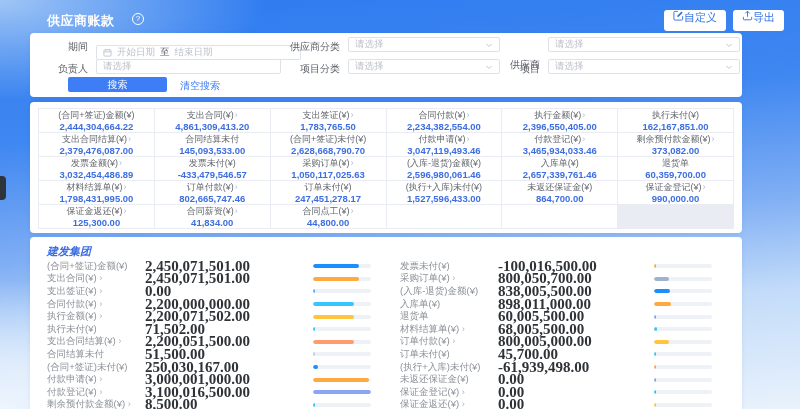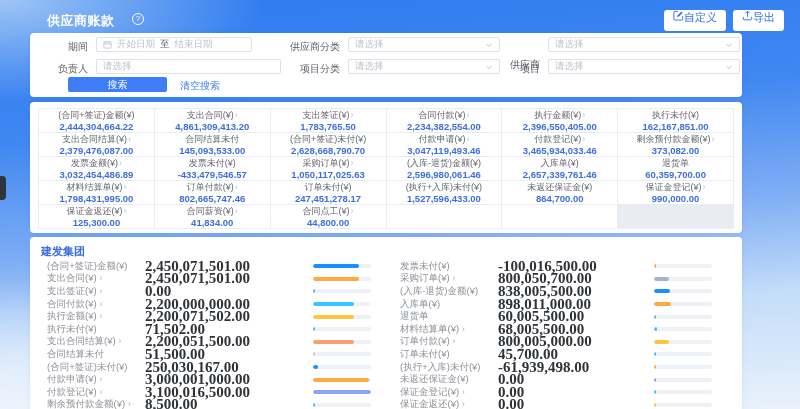--- a/index.html
+++ b/index.html
@@ -39,21 +39,21 @@
   .sgrid { display:grid; grid-template-columns:repeat(6,1fr); grid-auto-rows:23px; gap:1px;
     background:#E9EDF3; border:1px solid #E9EDF3; }
   .scell { background:#fff; text-align:center; padding-top:1px; overflow:hidden; }
   .scell.empty { background:#fff; }
   .sc-label { font-size:9px; color:#62666D; line-height:11px; white-space:nowrap; }
   .sc-label .arr { color:#A9BBDF; font-size:9px; margin-left:1px; }
   .sc-value { font-size:9.5px; font-weight:bold; color:#3D6EE0; line-height:11px; white-space:nowrap; }
 
   
   #detail-card { left:30px; top:237px; width:712px; height:200px; padding-top:4px; }
-  .group-name { margin-left:11px; font-size:11px; line-height:13px; color:#3D6EE0; font-weight:bold; cursor:pointer; display:inline-block; }
+  .group-name { margin-left:17px; font-size:11px; line-height:13px; color:#3D6EE0; font-weight:bold; cursor:pointer; display:inline-block;font-style:italic; }
   .dcols { display:flex; padding-left:17px; margin-top:1px; }
   .dcol-left { width:324px; margin-right:29px; }
   .dcol-right { width:312px; }
   .drow { display:flex; align-items:center; height:12.6px; }
   .d-label { width:98px; font-size:9.5px; color:#8C9198; white-space:nowrap; overflow:hidden; }
   .d-label .arr { color:#A9B3C2; }
   .d-value { flex:1; font-size:15px; font-weight:bold; color:#2F3338; white-space:nowrap;font-family:Liberation Serif, serif; }
   .bar-track { width:58px; height:4px; border-radius:2px; background:#EEF1F6; overflow:hidden; flex-shrink:0; }
   .bar-fill { height:4px; border-radius:2px; }
 
@@ -86,21 +86,21 @@
             <path d="M6 1.4v6" stroke="#2F6FE4" stroke-width="1"></path>
             <path d="M3.6 3.7L6 1.3l2.4 2.4" fill="none" stroke="#2F6FE4" stroke-width="1"></path>
           </svg>
         </span>
       <span>导出</span>
     </button>
   </div>
 
   <div class="card" id="filter-card">
     <div class="f-label" style="left:20px;width:38px;top:7px">期间</div>
-    <div class="f-box" style="left:66px;top:4px;width:156px">
+    <div class="f-box" style="left:66px;top:12px;width:205px">
       <span>
           <svg width="9" height="9" viewBox="0 0 10 10">
             <rect x="1" y="2" width="8" height="7" rx="1" fill="none" stroke="#C0C4CC"></rect>
             <path d="M3 1v2M7 1v2M1 4.3h8" stroke="#C0C4CC"></path>
           </svg>
         </span>
       <span class="ph">开始日期</span>
       <span class="sep">至</span>
       <span class="ph">结束日期</span>
     </div>

